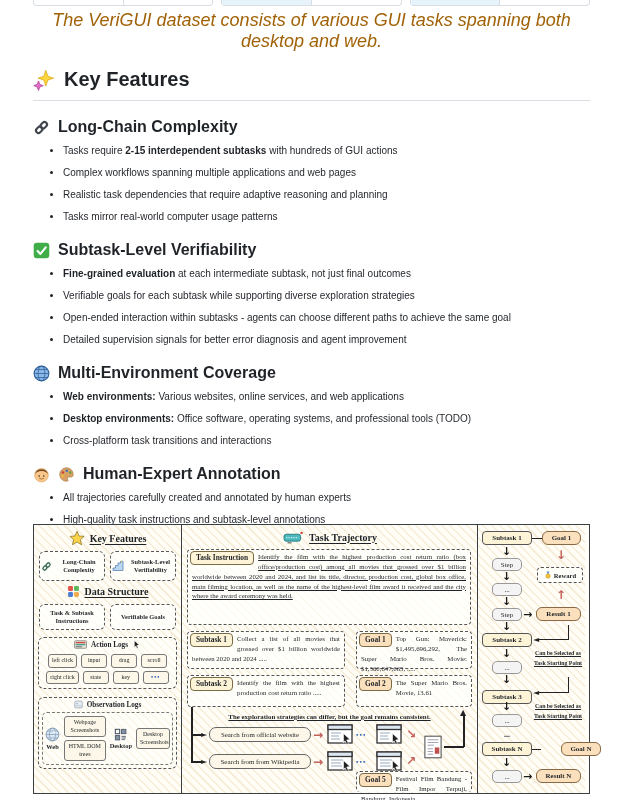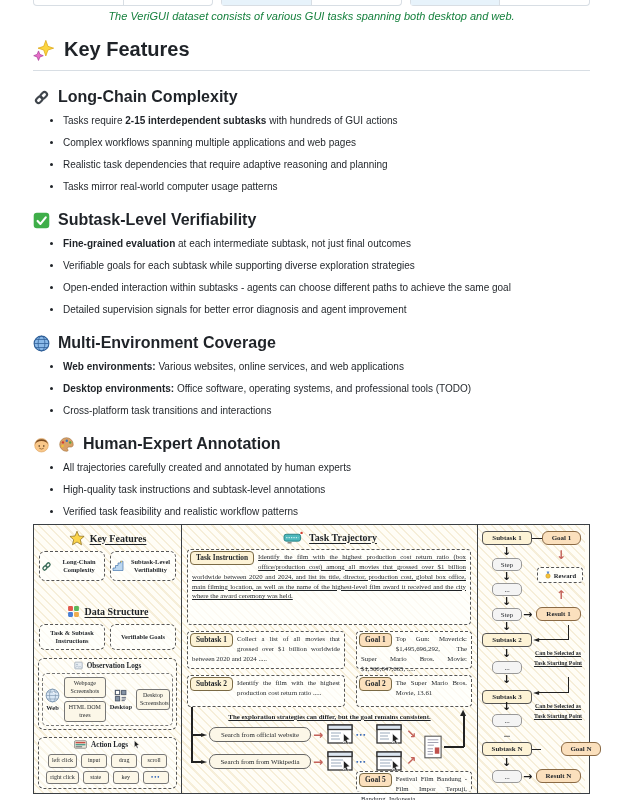--- a/index.html
+++ b/index.html
@@ -7,21 +7,21 @@
   body { font-family:"Liberation Sans",sans-serif; color:#1f2328; position:relative; }
   .content { padding:0 33px; }
 
   
   .frags { display:flex; gap:8px; padding:0 33px; height:6px; }
   .frag { flex:1; border:1px solid #d8dee4; border-top:none; border-radius:0 0 4px 4px; display:flex; }
   .frag > span { flex:1; }
   .frag > span + span { border-left:1px solid #d8dee4; }
   .frag.blue > span:first-child { background:#e7f3fb; }
 
-  .intro { text-align:center; font-style:italic; font-size:11px; margin-top:4px; color:#15803d; }
+  .intro { text-align:center; font-style:italic; font-size:18px; margin-top:4px; color:#a16207; }
 
   h2.kf { display:flex; align-items:center; gap:9px; font-size:20px; font-weight:700;
           margin-top:16px; padding-bottom:9px; border-bottom:1px solid #d8dee4; }
   h3.sec { display:flex; align-items:center; gap:8px; font-size:16px; font-weight:700; margin-top:17px; }
   ul.blts { list-style:disc; padding-left:30px; margin-top:7px; font-size:10px; }
   ul.blts li { margin:7px 0; line-height:15px; }
   ul.blts b { font-weight:700; }
   .ico { flex:0 0 auto; display:inline-flex; }
 
   
@@ -217,38 +217,69 @@
       <div class="fbox" style="height:30px;">
         <span class="ico">
           <svg width="12" height="12" viewBox="0 0 24 24">
               <path d="M2 21 V16 h5 v-5 h5 V6 h5 V2.5 h5 V21 Z" fill="#bcd7f0" stroke="#3a6ea8" stroke-width="1.3"></path>
               <path d="M18.5 1 l.7 1.8 1.8 .7 -1.8 .7 -.7 1.8 -.7-1.8 -1.8-.7 1.8-.7Z" fill="#f3c13a"></path>
             </svg>
         </span>
         <span>Subtask-Level Verifiability</span>
       </div>
     </div>
-    <div class="dhead" style="margin-top:24px;">
+    <div class="dhead" style="margin-top:4px;">
       <span class="ico">
         <svg width="13" height="13" viewBox="0 0 24 24">
             <rect x="2" y="2" width="9" height="9" rx="2" fill="#e2574c"></rect>
             <rect x="13" y="2" width="9" height="9" rx="2" fill="#5cb85c"></rect>
             <rect x="2" y="13" width="9" height="9" rx="2" fill="#4a7fd4"></rect>
             <rect x="13" y="13" width="9" height="9" rx="2" fill="#f0ad4e"></rect>
           </svg>
       </span>
       <span class="ut">Data Structure</span>
     </div>
     <div class="twocol" style="margin-top:6px;">
       <div class="fbox" style="height:26px;">
           <span>Task &amp; Subtask Instructions</span>
         </div>
       <div class="fbox" style="height:26px;">
           <span>Verifiable Goals</span>
         </div>
+    </div>
+
+    <div class="dashc" style="margin-top:7px; padding-bottom:1px;">
+      <div class="lhead">
+        <span class="ico">
+          <svg width="13" height="9" viewBox="0 0 24 16">
+              <rect x="1" y="1" width="22" height="14" rx="2" fill="#ece7da" stroke="#6b6b6b" stroke-width="1.2"></rect>
+              <rect x="3" y="3.2" width="18" height="2.6" fill="#c94f46"></rect>
+              <rect x="3" y="7" width="18" height="2.6" fill="#4f9e8f"></rect>
+              <rect x="3" y="10.8" width="12" height="2.6" fill="#8a8a8a"></rect>
+            </svg>
+        </span>
+        <span>Action Logs</span>
+        <span class="ico">
+          <svg width="9" height="9" viewBox="0 0 24 24">
+              <path d="M6.5 2 L19 13.5 L13 14.3 L16.2 21.2 L13.6 22.3 L10.4 15.4 L6.5 19.3 Z" fill="#1a1a1a" stroke="#fff" stroke-width="1"></path>
+            </svg>
+        </span>
+      </div>
+      <div class="actrow">
+        <span class="mini">left click</span>
+        <span class="mini">input</span>
+        <span class="mini">drag</span>
+        <span class="mini">scroll</span>
+      </div>
+      <div class="actrow">
+        <span class="mini">right click</span>
+        <span class="mini">state</span>
+        <span class="mini">key</span>
+        <span class="mini bdots">•••</span>
+      </div>
     </div>
 
     <div class="dashc" style="margin-top:8px;">
       <div class="lhead">
         <span class="ico">
           <svg width="9" height="9" viewBox="0 0 24 24">
               <rect x="2" y="3" width="20" height="18" rx="2" fill="#e8edf2" stroke="#8a97a5" stroke-width="1.6"></rect>
               <circle cx="8" cy="9" r="2" fill="#9fb0c0"></circle>
               <path d="M4 18 l5-5 4 4 3-3 4 4" stroke="#9fb0c0" stroke-width="1.8" fill="none"></path>
             </svg>
@@ -278,51 +309,20 @@
                 <rect x="14" y="2.5" width="8" height="8" fill="#8593a5" stroke="#4a5568" stroke-width="1.6"></rect>
                 <rect x="2.5" y="14" width="8" height="8" fill="#8593a5" stroke="#4a5568" stroke-width="1.6"></rect>
                 <path d="M14 15.5 h8 M14 18.5 h8 M14 21.5 h6" stroke="#4a5568" stroke-width="1.6"></path>
               </svg>
           </span>
           <span>Desktop</span>
         </span>
         <span class="mini" style="max-width:34px;">Desktop Screenshots</span>
       </div>
     </div>
-
-    <div class="dashc" style="margin-top:7px; padding-bottom:1px;">
-      <div class="lhead">
-        <span class="ico">
-          <svg width="13" height="9" viewBox="0 0 24 16">
-              <rect x="1" y="1" width="22" height="14" rx="2" fill="#ece7da" stroke="#6b6b6b" stroke-width="1.2"></rect>
-              <rect x="3" y="3.2" width="18" height="2.6" fill="#c94f46"></rect>
-              <rect x="3" y="7" width="18" height="2.6" fill="#4f9e8f"></rect>
-              <rect x="3" y="10.8" width="12" height="2.6" fill="#8a8a8a"></rect>
-            </svg>
-        </span>
-        <span>Action Logs</span>
-        <span class="ico">
-          <svg width="9" height="9" viewBox="0 0 24 24">
-              <path d="M6.5 2 L19 13.5 L13 14.3 L16.2 21.2 L13.6 22.3 L10.4 15.4 L6.5 19.3 Z" fill="#1a1a1a" stroke="#fff" stroke-width="1"></path>
-            </svg>
-        </span>
-      </div>
-      <div class="actrow">
-        <span class="mini">left click</span>
-        <span class="mini">input</span>
-        <span class="mini">drag</span>
-        <span class="mini">scroll</span>
-      </div>
-      <div class="actrow">
-        <span class="mini">right click</span>
-        <span class="mini">state</span>
-        <span class="mini">key</span>
-        <span class="mini bdots">•••</span>
-      </div>
-    </div>
   </div>
 
   <div class="cell m">
     <div class="dhead" style="padding-top:5px;">
       <span class="ico">
         <svg width="22" height="14" viewBox="0 0 32 20">
             <rect x="3" y="6" width="24" height="10" rx="3" fill="#4db8bc" stroke="#1f7a7e" stroke-width="1.3"></rect>
             <path d="M6 11 h18" stroke="#e8fdfd" stroke-width="1.4" stroke-dasharray="2 1.5"></path>
             <circle cx="28.5" cy="4" r="1.8" fill="#d23f31"></circle>
             <path d="M8 18.5 h6" stroke="#333" stroke-width="1.2"></path>

